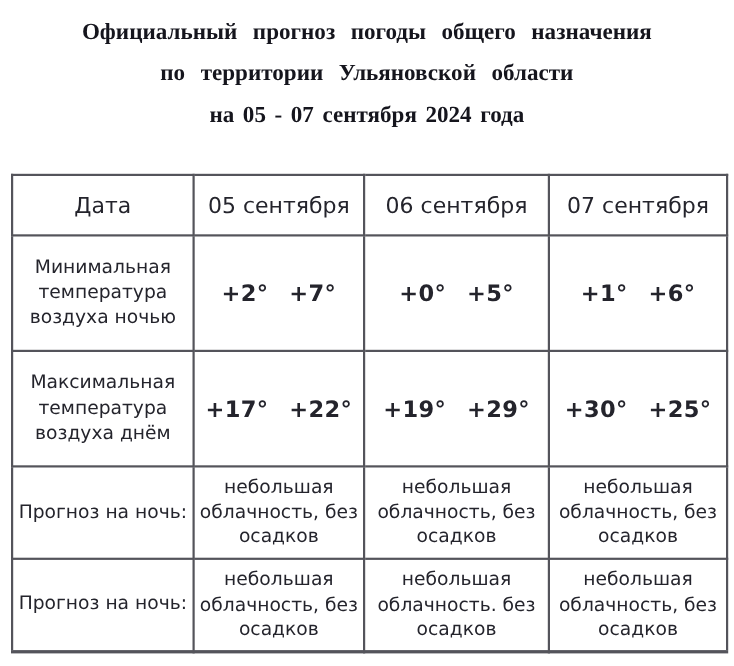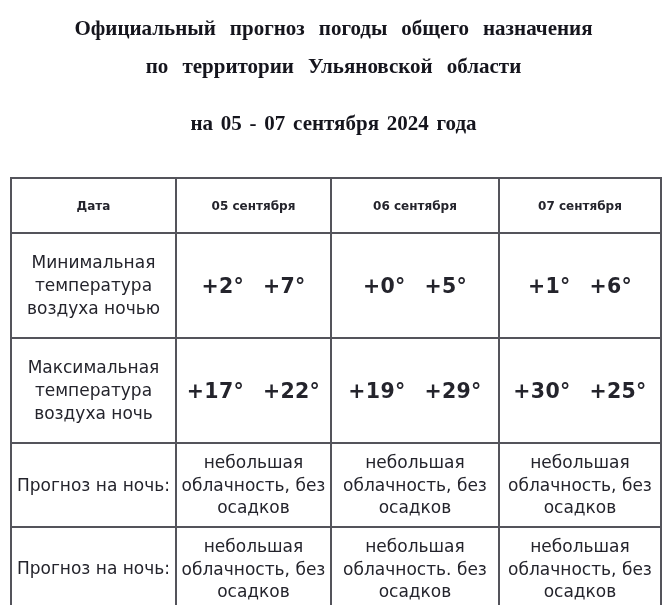--- a/index.html
+++ b/index.html
@@ -28,21 +28,21 @@
     font-family: "Liberation Serif", serif;
     font-weight: bold;
     font-size: 21px;
     color: var(--title-color);
   }
   .title-line {
     line-height: 38px;
     white-space: nowrap;
   }
   .title-line.spaced { word-spacing: 0.42em; }
-  .title-line.slight { word-spacing: 0.12em; margin-top: 19px; }
+  .title-line.slight { word-spacing: 0.12em; }
   
   table.forecast {
     margin: 35px 0 0 10px;
     width: 650px;
     border-collapse: collapse;
     table-layout: fixed;
     font-family: "DejaVu Sans", sans-serif;
     color: var(--text-color);
   }
   table.forecast th,
@@ -50,22 +50,22 @@
     border: 2px solid var(--border-color);
     text-align: center;
     vertical-align: middle;
     padding: 2px 3px;
   }
   table.forecast { border-bottom: 3px solid var(--border-color); }
   tr.header-row   { height: 55px; }
   tr.temp-row     { height: 105px; }
   tr.forecast-row { height: 84px; }
   tr.header-row th {
-    font-weight: bold;
-    font-size: 12px;
+    font-weight: normal;
+    font-size: 20px;
     border-radius: 13px;
   }
   td.row-label {
     font-size: 17px;
     line-height: 1.35;
     padding: 2px 6px;
     border-radius: 28px;
   }
   .temp-pair {
     display: flex;
@@ -124,21 +124,21 @@
       </td>
       <td>
         <div class="temp-pair">
           <span>+1°</span>
           <span>+6°</span>
         </div>
       </td>
     </tr>
 
     <tr class="temp-row">
-      <td class="row-label">Максимальная температура воздуха ночь</td>
+      <td class="row-label">Максимальная температура воздуха днём</td>
       <td>
         <div class="temp-pair">
           <span>+17°</span>
           <span>+22°</span>
         </div>
       </td>
       <td>
         <div class="temp-pair">
           <span>+19°</span>
           <span>+29°</span>

